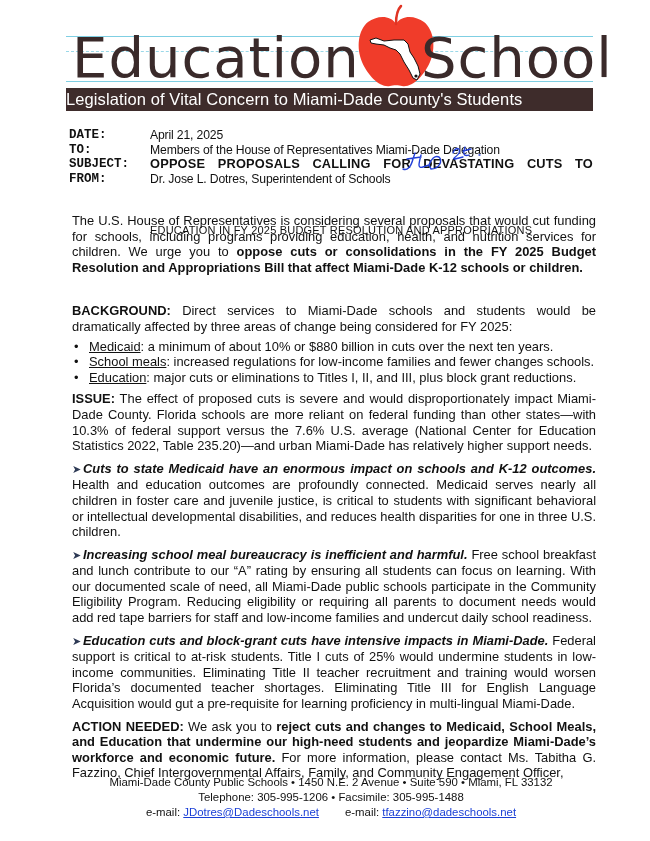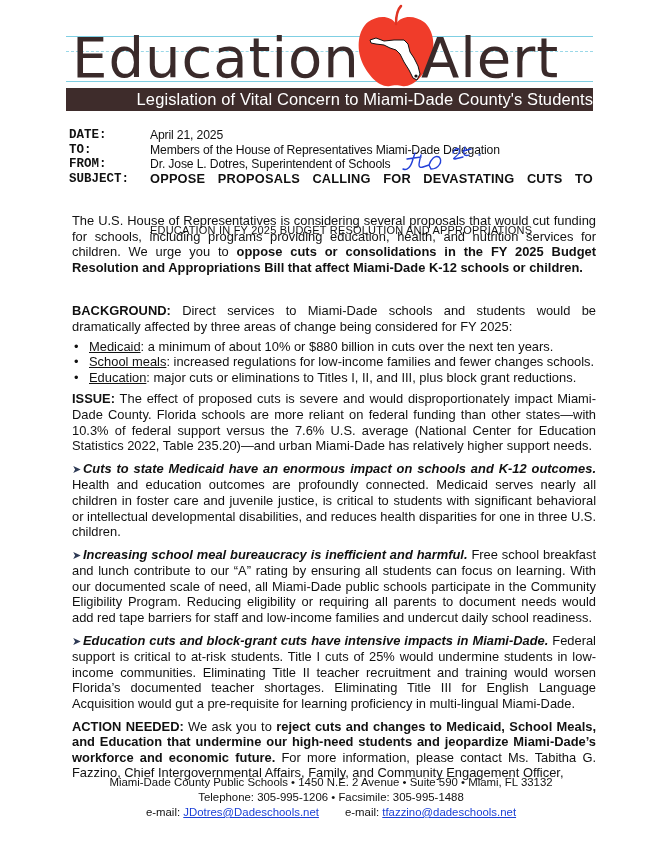--- a/index.html
+++ b/index.html
@@ -8,21 +8,21 @@
   
   .masthead { position:absolute; left:66px; top:0; width:527px; height:114px; }
   .rule { position:absolute; left:0; width:527px; height:0; border-top:1px solid #7fcfe3; }
   .rule.top { top:36px; }
   .rule.mid { top:51px; border-top:1px dashed #9ad8e8; }
   .rule.bot { top:81px; }
   .mast-word { position:absolute; top:30px; font-family:"DejaVu Sans", sans-serif; font-size:56px; line-height:56px; color:#3a2a2a; letter-spacing:1px; font-weight:normal; }
   .mast-word.left { left:6px; }
   .mast-word.right { left:355px; }
   .apple { position:absolute; left:290px; top:4px; width:80px; height:84px; }
-  .banner { position:absolute; left:0; top:88px; width:527px; height:23px; background:#3e2c2b; color:#ffffff; font-size:16.5px; line-height:23px; text-align:right; letter-spacing:0.1px; }
+  .banner { position:absolute; left:0; top:88px; width:527px; height:23px; background:#3e2c2b; color:#ffffff; font-size:16.5px; line-height:23px; text-align:left; letter-spacing:0.1px; }
 
   
   .memo { position:absolute; left:69px; top:128px; width:524px; font-size:12.5px; }
   .memo-row { display:flex; line-height:14.7px; }
   .memo-label { width:81px; font-weight:bold; font-size:12.5px; flex:none;font-family:Liberation Mono, monospace; }
   .memo-value { flex:1; font-size:12.2px; letter-spacing:-0.15px; }
   .memo-subject { font-weight:bold; font-size:12.8px; text-align:justify; text-align-last:justify; letter-spacing:0.2px; }
   .memo-subject2 { font-weight:normal; font-size:11px; letter-spacing:0.2px;margin-top:36px; }
   .sig { position:absolute; left:330px; top:13px; width:90px; height:34px; }
 
@@ -49,40 +49,40 @@
   <div class="rule top"></div>
   <div class="rule mid"></div>
   <div class="rule bot"></div>
   <div class="mast-word left">Education</div>
   <svg class="apple" viewBox="0 0 80 84">
     <path d="M40 20 C 34 10, 20 12, 12 18 C 2 26, 0 44, 6 58 C 12 72, 24 84, 34 82 C 37 81, 43 81, 46 82 C 56 84, 68 72, 74 58 C 80 44, 78 26, 68 18 C 60 12, 46 10, 40 20 Z" fill="#f03c2a"></path>
     <path d="M40 20 C 40 12, 41 6, 45 2" stroke="#e03424" stroke-width="2.5" fill="none" stroke-linecap="round"></path>
     <path d="M14 36 L 20 34 L 28 37 L 38 36 L 48 36 L 52 40 L 54 48 L 58 54 L 62 62 L 64 70 L 61 76 L 57 74 L 53 66 L 48 58 L 44 50 L 40 46 L 34 44 L 28 41 L 20 40 L 15 39 Z" fill="#ffffff" stroke="#111" stroke-width="1"></path>
     <circle cx="60" cy="72" r="1.6" fill="#111"></circle>
   </svg>
-  <div class="mast-word right">Alert</div>
+  <div class="mast-word right">School</div>
   <div class="banner">Legislation of Vital Concern to Miami-Dade County's Students</div>
 </div>
 
 <div class="memo">
   <div class="memo-row">
     <span class="memo-label">DATE:</span>
     <span class="memo-value">April 21, 2025</span>
   </div>
   <div class="memo-row">
     <span class="memo-label">TO:</span>
     <span class="memo-value">Members of the House of Representatives Miami-Dade Delegation</span>
   </div>
   <div class="memo-row">
+    <span class="memo-label">SUBJECT:</span>
+    <span class="memo-value memo-subject">OPPOSE PROPOSALS CALLING FOR DEVASTATING CUTS TO</span>
+  </div>
+  <div class="memo-row">
     <span class="memo-label">FROM:</span>
     <span class="memo-value">Dr. Jose L. Dotres, Superintendent of Schools</span>
-  </div>
-  <div class="memo-row">
-    <span class="memo-label">SUBJECT:</span>
-    <span class="memo-value memo-subject">OPPOSE PROPOSALS CALLING FOR DEVASTATING CUTS TO</span>
   </div>
   <div class="memo-row">
     <span class="memo-label"></span>
     <span class="memo-value memo-subject2">EDUCATION IN FY 2025 BUDGET RESOLUTION AND APPROPRIATIONS</span>
   </div>
   <svg class="sig" viewBox="0 0 90 34">
     <path d="M4 28 C 8 30, 12 26, 14 18 L 16 12 M8 18 L 22 16 M22 14 C 20 22, 18 28, 24 26 L 30 24 M30 24 C 32 18, 36 14, 40 16 C 44 20, 40 28, 32 28 L 30 24" stroke="#2340d8" stroke-width="1.4" fill="none" stroke-linecap="round"></path>
     <path d="M54 12 C 56 6, 62 6, 60 12 C 58 16, 52 18, 56 18 L 64 16 M66 6 C 64 12, 64 16, 70 14 M64 10 L 72 8 M80 14 L 81 14" stroke="#2340d8" stroke-width="1.3" fill="none" stroke-linecap="round"></path>
   </svg>
 </div>

